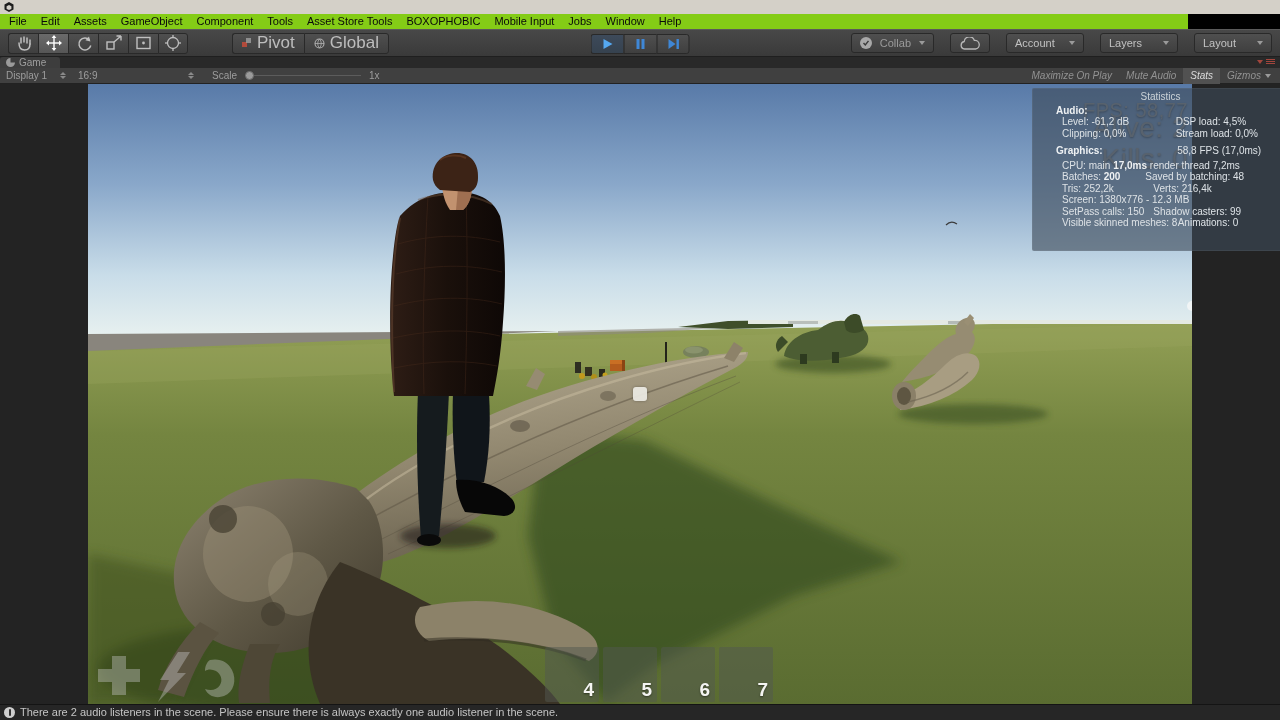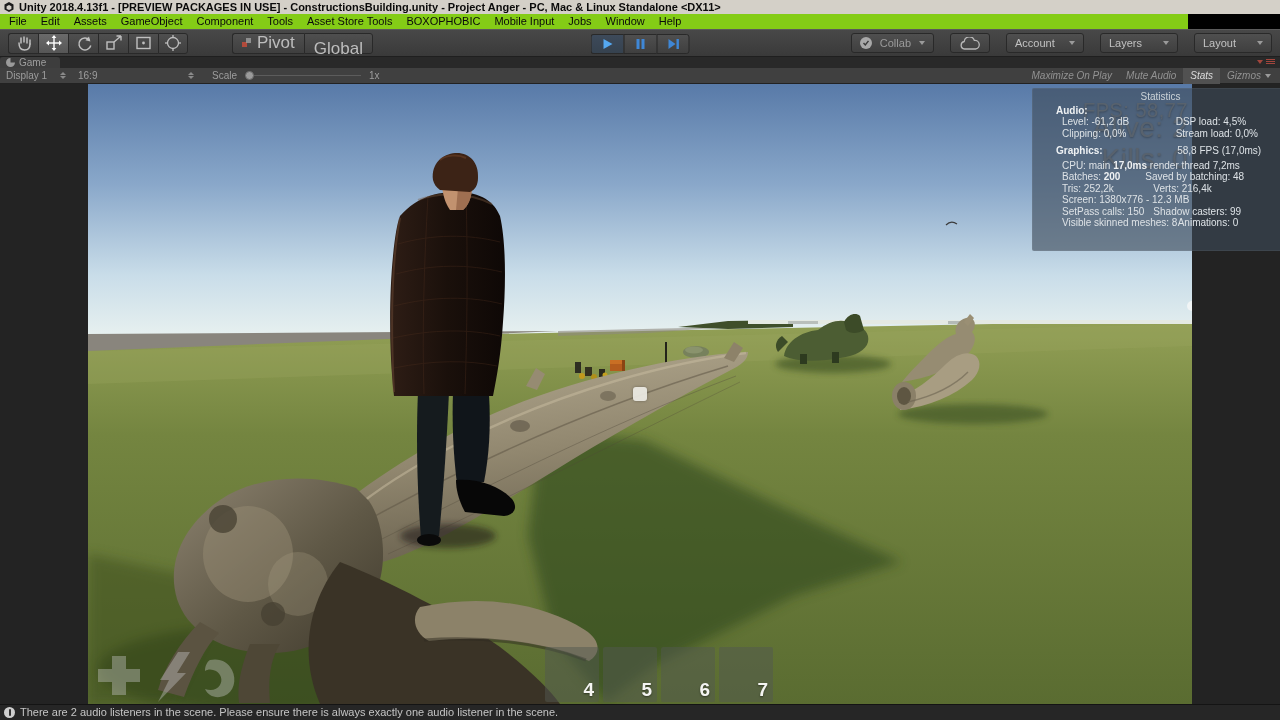--- a/index.html
+++ b/index.html
@@ -15,21 +15,21 @@
   
   .toolbar { position:absolute; top:29px; left:0; width:1280px; height:28px; background:linear-gradient(#484848,#3a3a3a); border-top:1px solid #5a5a5a; border-bottom:1px solid #1f1f1f; display:flex; align-items:center; }
   .tool-group { display:flex; margin-left:8px; }
   .tool-btn { width:30px; height:21px; background:linear-gradient(#4f4f4f,#3f3f3f); border:1px solid #292929; border-right-width:0; display:flex; align-items:center; justify-content:center; }
   .tool-btn:first-child { border-radius:3px 0 0 3px; }
   .tool-btn:last-child { border-radius:0 3px 3px 0; border-right-width:1px; }
   .tool-btn.active { background:linear-gradient(#6a6a6a,#565656); }
   .pivot-group { display:flex; margin-left:44px; }
   .pg-btn { height:21px; background:linear-gradient(#4f4f4f,#3f3f3f); border:1px solid #292929; display:flex; align-items:center; gap:5px; padding:0 9px; font-size:17px; color:#bdbdbd; }
   .pg-btn:first-child { border-radius:3px 0 0 3px; border-right-width:0; }
-  .pg-btn:last-child  { border-radius:0 3px 3px 0;flex-direction:column; }
+  .pg-btn:last-child  { border-radius:0 3px 3px 0; }
   .play-group { position:absolute; left:50%; top:4px; transform:translateX(-50%); display:flex; }
   .play-btn { width:33px; height:20px; background:linear-gradient(#4f4f4f,#3f3f3f); border:1px solid #292929; border-right-width:0; display:flex; align-items:center; justify-content:center; }
   .play-btn:first-child { border-radius:3px 0 0 3px; }
   .play-btn:last-child { border-radius:0 3px 3px 0; border-right-width:1px; }
   .play-btn.active { background:linear-gradient(#3d4a5a,#36424f); }
   .right-group { margin-left:auto; display:flex; align-items:center; gap:16px; margin-right:8px; }
   .dd-btn { height:20px; background:linear-gradient(#4f4f4f,#3f3f3f); border:1px solid #292929; border-radius:3px; display:flex; align-items:center; padding:0 8px; font-size:11px; color:#c2c2c2; gap:8px; }
   .dd-btn .lbl { min-width:46px; }
   .caret-down { width:0; height:0; border-left:3px solid transparent; border-right:3px solid transparent; border-top:4px solid #9a9a9a; }
   .collab-check { width:12px; height:12px; border-radius:50%; background:#a8a8a8; display:flex; align-items:center; justify-content:center; }
@@ -92,21 +92,20 @@
   .sb-text { font-size:11px; color:#c4c4c4; line-height:15px; white-space:nowrap; }
 </style>
 </head>
 <body>
 
 <div class="titlebar">
   <svg width="12" height="12" viewBox="0 0 12 12">
       <path d="M6 1 L10.5 3.5 V8.5 L6 11 L1.5 8.5 V3.5 Z" fill="#1d1d1d"></path>
       <path d="M6 4 L8.4 5.3 V7.9 L6 9.1 L3.6 7.9 V5.3 Z" fill="#d4d0c8"></path>
     </svg>
-  <span class="title">Unity 2018.4.13f1 - [PREVIEW PACKAGES IN USE] - ConstructionsBuilding.unity - Project Anger - PC, Mac &amp; Linux Standalone &lt;DX11&gt;</span>
 </div>
 
 <div class="menubar">
   <span class="mi">File</span>
   <span class="mi">Edit</span>
   <span class="mi">Assets</span>
   <span class="mi">GameObject</span>
   <span class="mi">Component</span>
   <span class="mi">Tools</span>
   <span class="mi">Asset Store Tools</span>

